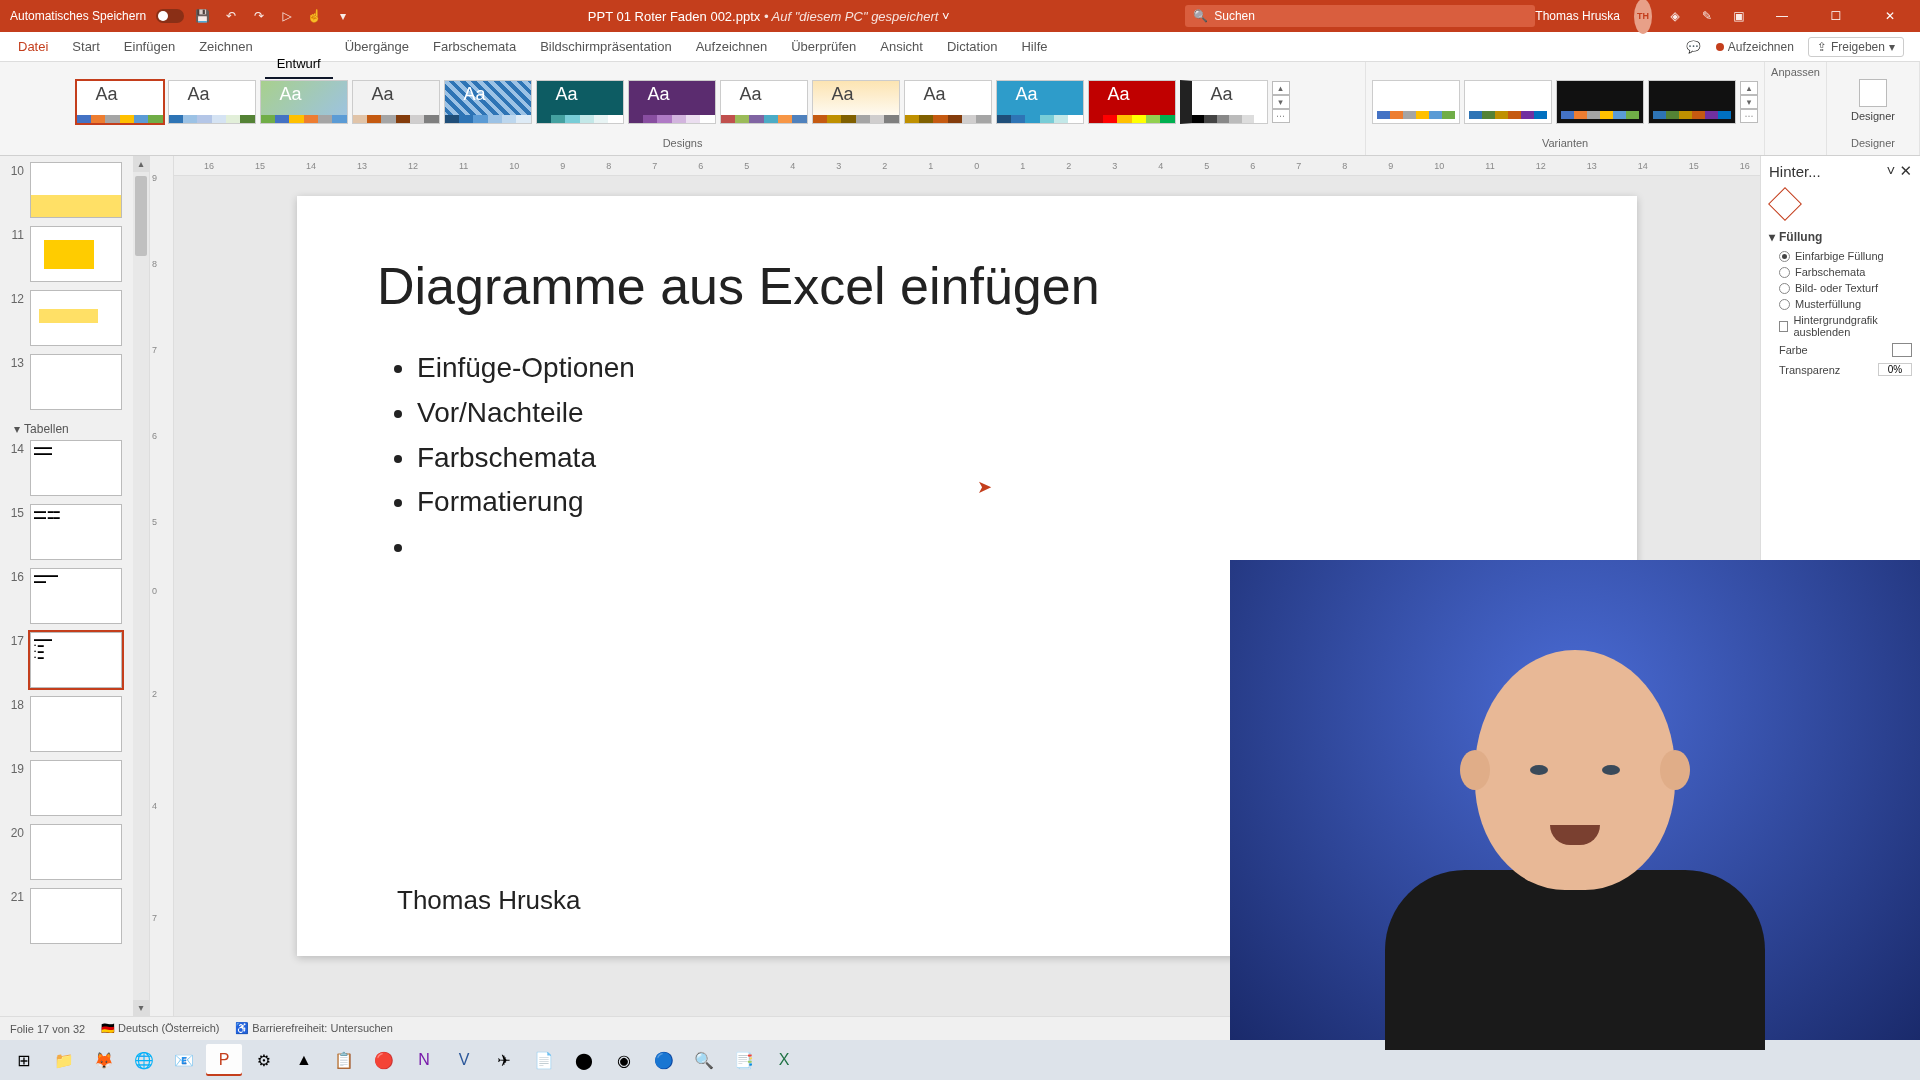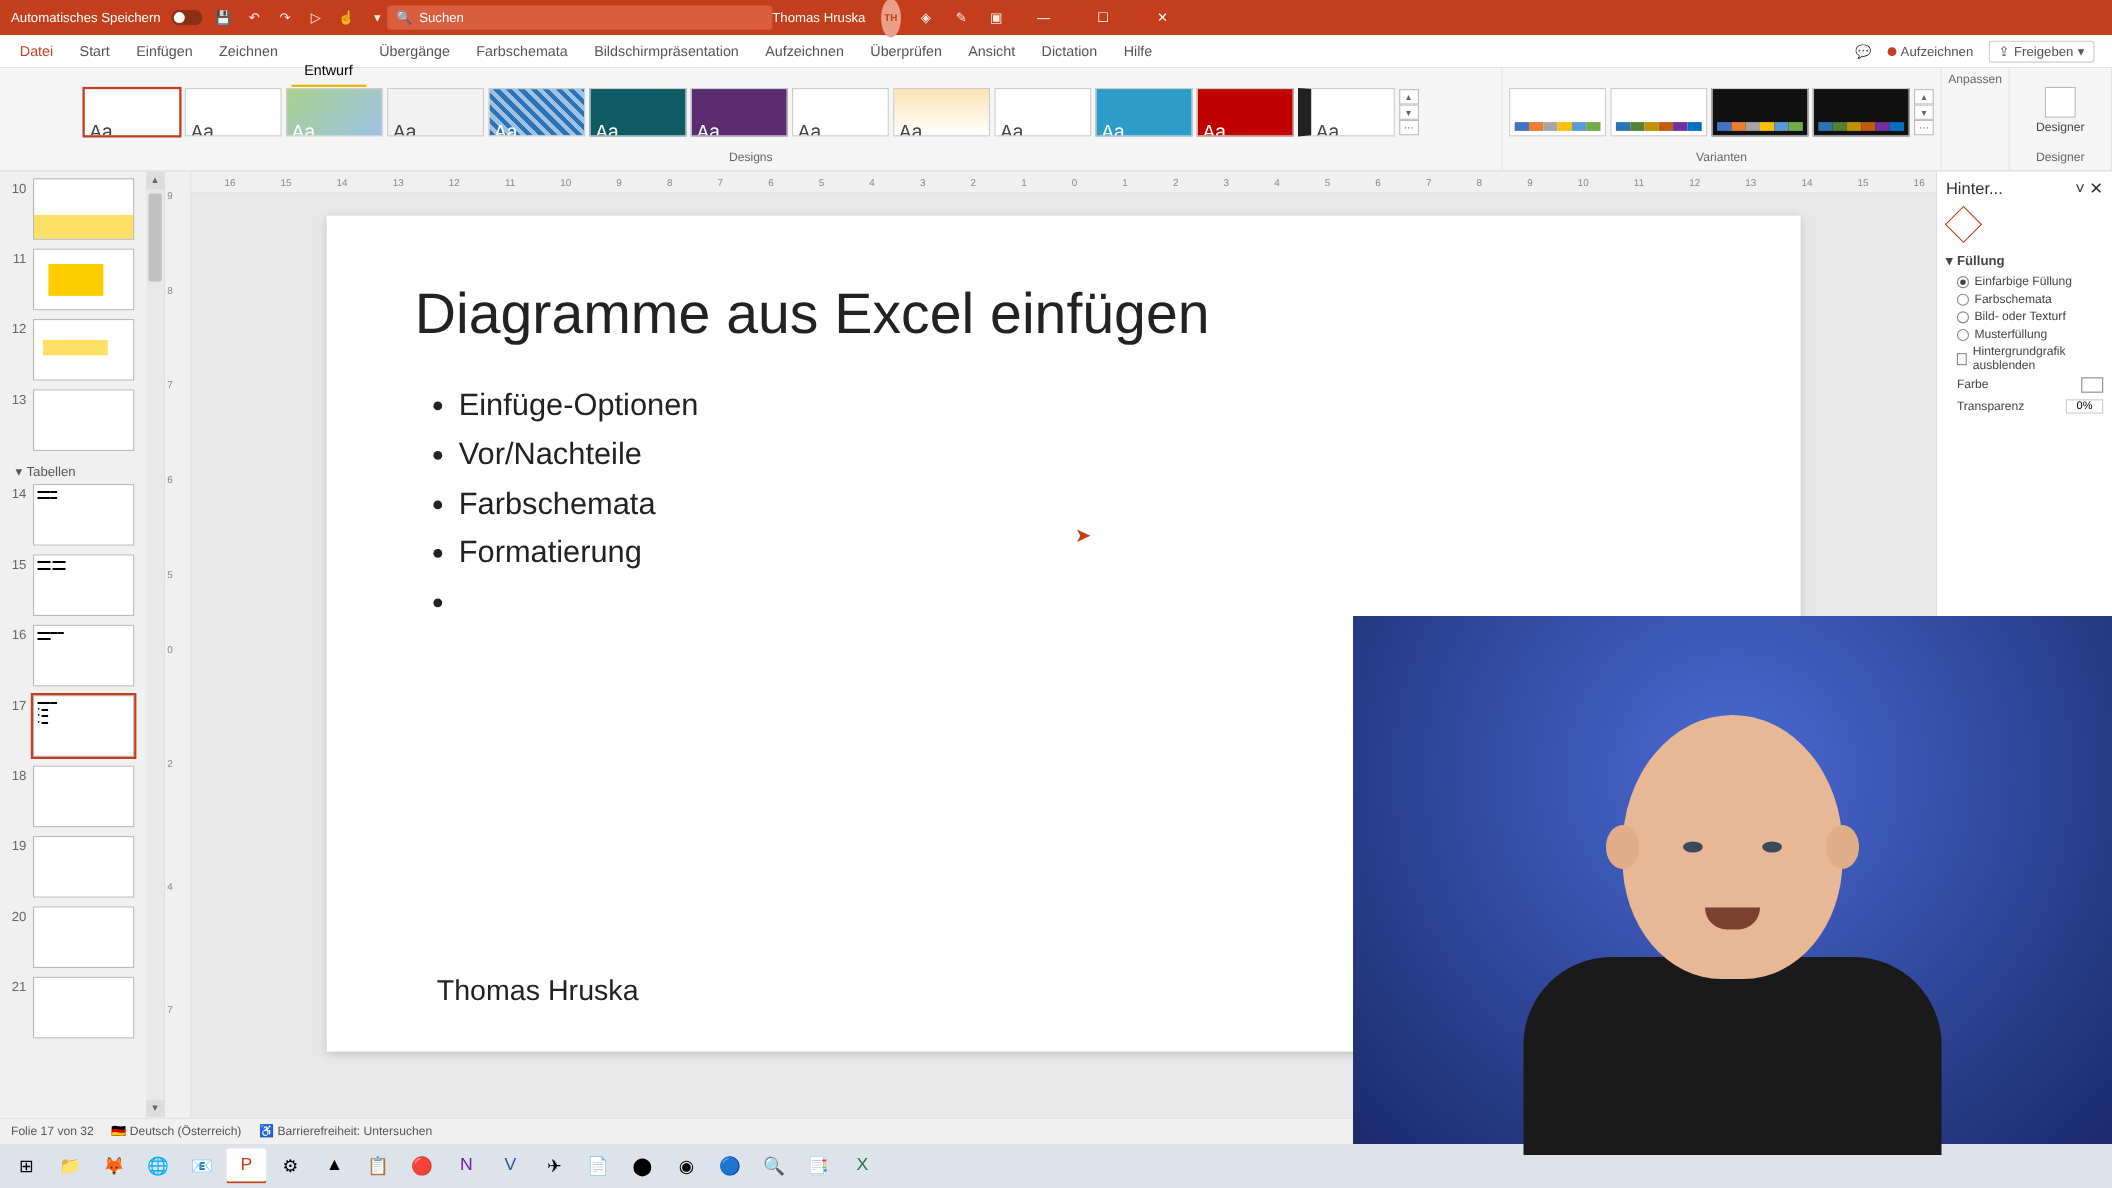--- a/index.html
+++ b/index.html
@@ -16,34 +16,34 @@
 .suffix { opacity: 0.85; font-style: italic; }
 .searchbox { width: 350px; height: 22px; background: #d95e3e; border-radius: 3px; display:flex; align-items:center; padding: 0 8px; gap:6px; color:#fff; font-size:12px; }
 .titlebar .right { display:flex; align-items:center; gap:14px; padding-right: 10px; }
 .avatar { width:18px; height:35px; border-radius:50%; background:#e8a088; color:#C43E1C; font-size:9px; display:flex; align-items:center; justify-content:center; font-weight:bold; }
 .winbtn { width: 40px; height:32px; display:flex; align-items:center; justify-content:center; color:#fff; }
 
 
 .ribbon-tabs { height: 30px; background: #fff; border-bottom: 1px solid #ddd; display:flex; align-items:center; padding: 0 6px; font-size:13px; color:#555; }
 .ribbon-tabs .tab { padding: 0 12px; height:100%; display:flex; align-items:center; cursor:pointer; }
 .ribbon-tabs .tab.file { color:#C43E1C; font-weight:500; }
-.ribbon-tabs .tab.active { border-bottom: 2px solid #eab308; color:#000;margin-top:35px; }
+.ribbon-tabs .tab.active { border-bottom: 2px solid #0f172a; color:#000;margin-top:35px; }
 .ribbon-tabs .spacer { flex:1; }
 .ribbon-tabs .rightctl { display:flex; align-items:center; gap:14px; padding-right:10px; font-size:12px; }
 .rec-dot { width:8px; height:8px; border-radius:50%; background:#C43E1C; display:inline-block; margin-right:4px;}
 .share-btn { border:1px solid #ccc; border-radius:3px; padding:2px 8px; display:flex; align-items:center; gap:4px; }
 
 
 .ribbon { height: 94px; background:#f5f5f5; border-bottom:1px solid #d0d0d0; display:flex; align-items:stretch; }
 .ribbon-group { display:flex; flex-direction:column; align-items:center; padding: 4px 6px; border-right:1px solid #e3e3e3; }
 .ribbon-group .items { display:flex; gap:4px; flex:1; align-items:center; }
 .ribbon-group .label { font-size:11px; color:#666; padding-bottom:2px; }
 .theme-thumb { width:88px; height:44px; border:1px solid #ccc; background:#fff; display:flex; flex-direction:column; justify-content:space-between; overflow:hidden; position:relative; }
 .theme-thumb.selected { outline:2px solid #C43E1C; outline-offset:-1px; }
-.theme-aa { font-size:18px; padding:3px 5px; font-family: Liberation Mono, monospace; color:#444;margin-top:27px; }
+.theme-aa { font-size:18px; padding:3px 19px; font-family: Liberation Sans, sans-serif; color:#444; }
 .theme-colors { height:8px; display:flex; }
 .theme-colors span { flex:1; }
 .gallery-nav { width:18px; display:flex; flex-direction:column; justify-content:center; gap:0; }
 .gallery-nav div { height:14px; border:1px solid #bbb; background:#fff; font-size:9px; text-align:center; line-height:12px; color:#666; }
 .variant-thumb { width:88px; height:44px; border:1px solid #ccc; background:#fff; display:flex;align-items:flex-end;justify-content:center;padding:4px; }
 .variant-thumb.dark { background:#111; }
 .variant-colors { height:8px; width:100%; display:flex; }
 .variant-colors span{flex:1;}
 .big-btn { display:flex; flex-direction:column; align-items:center; justify-content:center; gap:3px; font-size:11px; color:#444; padding:4px 8px; width:80px; text-align:center; line-height:1.2; }
 .big-btn .icon { width:28px; height:28px; border:1px solid #bbb; background:#fff; }
@@ -116,20 +116,25 @@
 <div class="titlebar">
   <div class="left">
     <span class="autosave">Automatisches Speichern</span>
     <span class="toggle"></span>
     <span class="qat-icon">💾</span>
     <span class="qat-icon">↶</span>
     <span class="qat-icon">↷</span>
     <span class="qat-icon">▷</span>
     <span class="qat-icon">☝</span>
     <span class="qat-icon">▾</span>
+  </div>
+  <div class="center">
+    <span>PPT 01 Roter Faden 002.pptx</span>
+    <span class="suffix">• Auf "diesem PC" gespeichert</span>
+    <span> ˅</span>
   </div>
   <div class="searchbox">
     <span>🔍</span>
     <span>Suchen</span>
   </div>
   <div class="right">
     <span>Thomas Hruska</span>
     <span class="avatar">TH</span>
     <span class="qat-icon">◈</span>
     <span class="qat-icon">✎</span>

